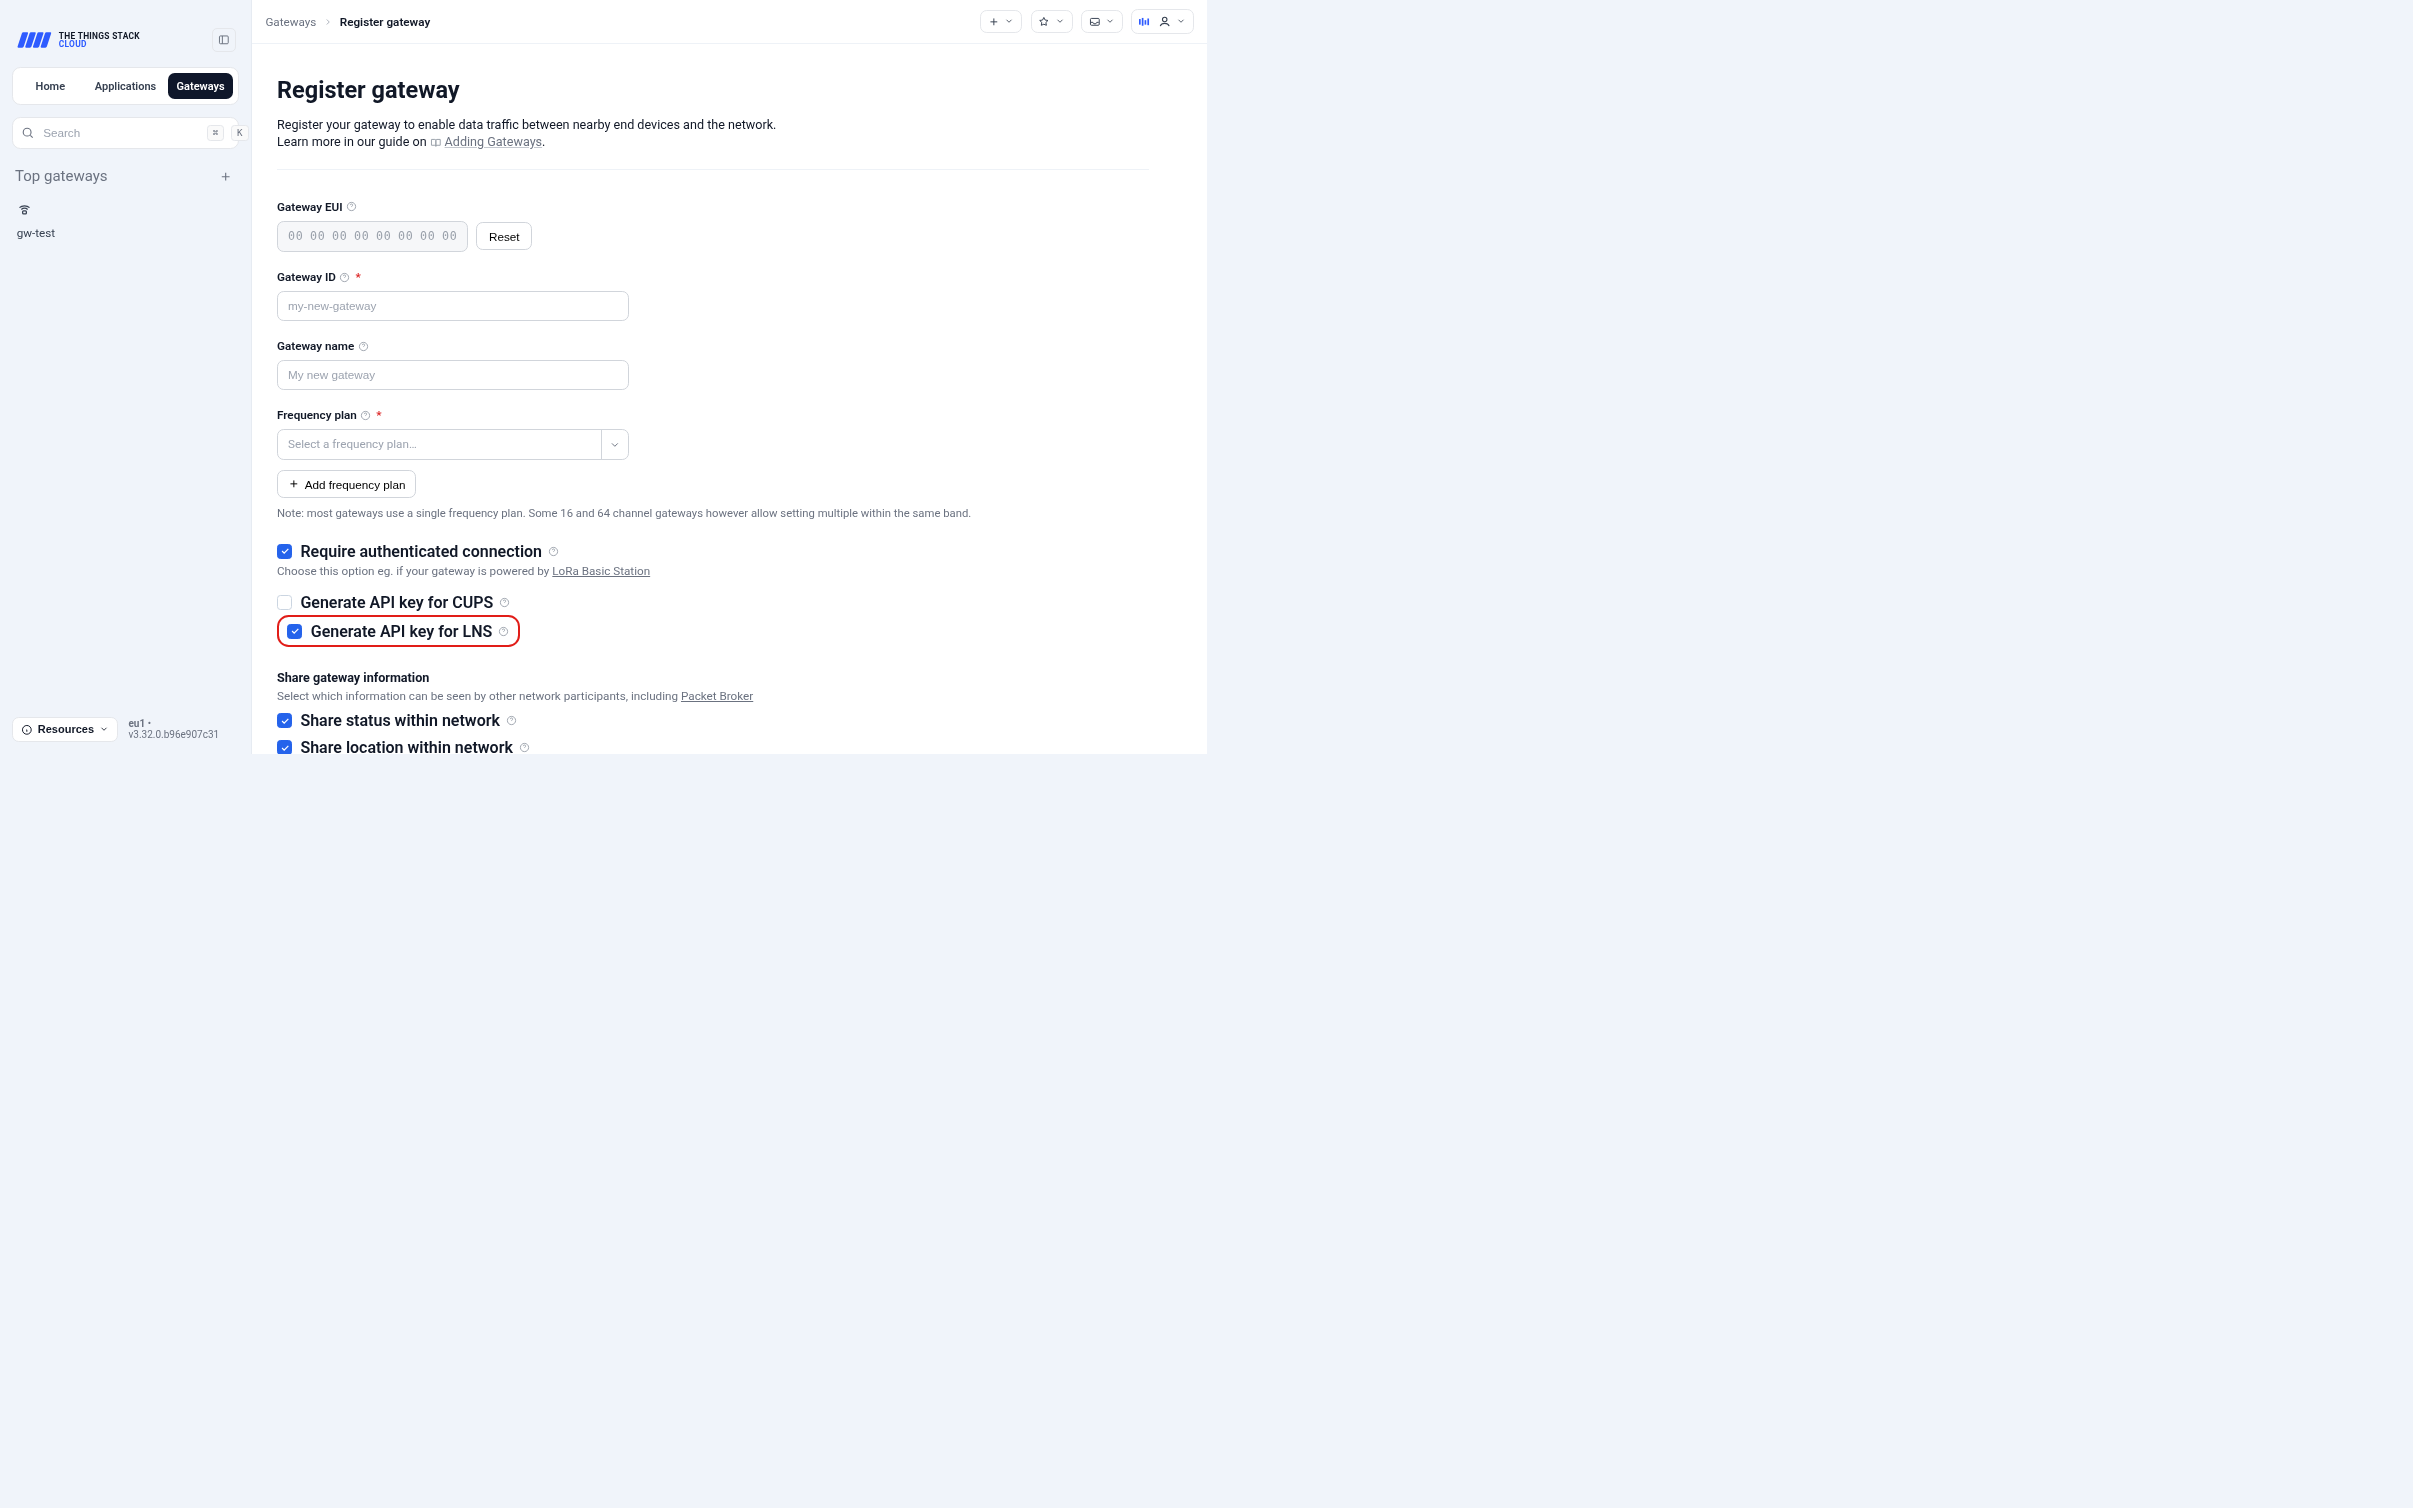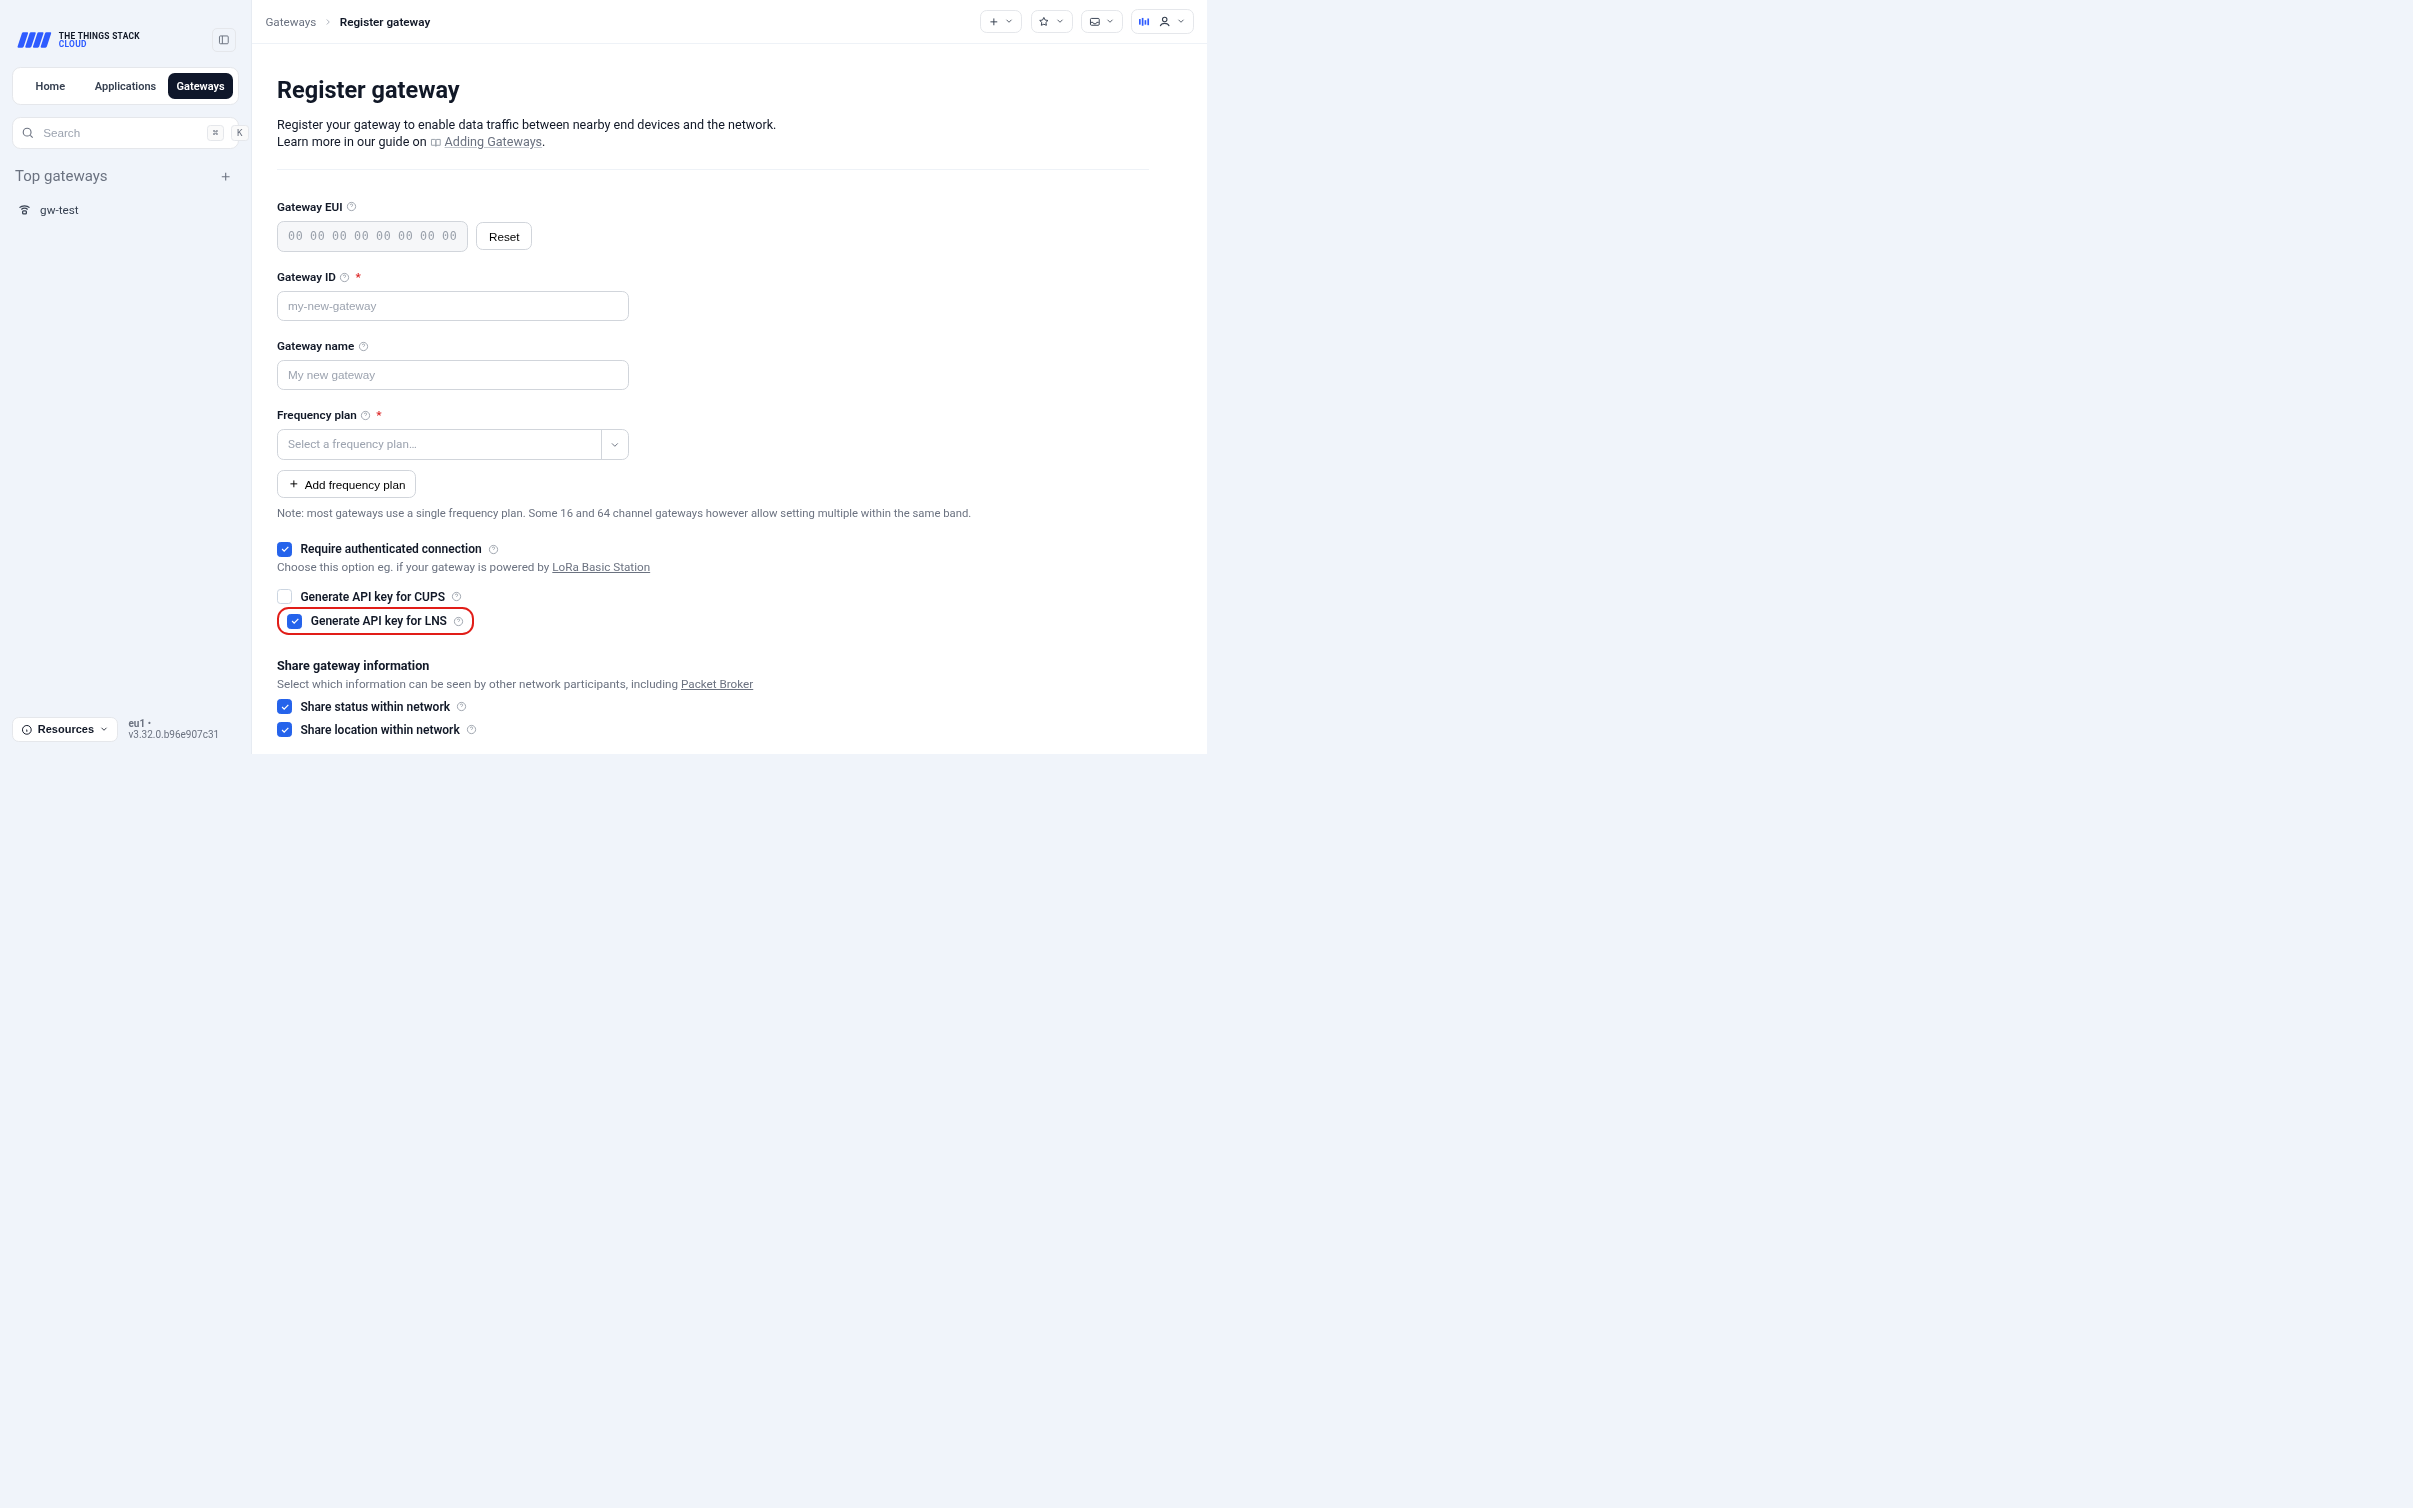--- a/index.html
+++ b/index.html
@@ -127,26 +127,26 @@
   .icon-btn {
     border: none; background: transparent; cursor: pointer;
     color: var(--text-muted);
     padding: 3.4px;
     display: inline-flex; align-items: center; justify-content: center;
   }
 
   .gw-list { margin-top: 8.4px; }
   .gw-item {
     display: flex;
-    align-items: center;
     gap: 8.4px;
     padding: 6.7px 5px;
     border-radius: 6.7px;
     color: #374151;
     cursor: pointer;
+    flex-direction: column;
   }
 
   .footer {
     position: absolute;
     left: 11.7px; right: 11.7px; bottom: 11.7px;
     display: flex; align-items: center; gap: 10px;
     font-size: 10px; color: var(--text-muted);
   }
   .btn-outlined {
     display: inline-flex; align-items: center; gap: 5px;
@@ -272,21 +272,21 @@
     display: inline-flex; align-items: center; justify-content: center;
     background: #fff;
     cursor: pointer;
     flex: 0 0 15px;
   }
   .cb.checked {
     background: var(--primary);
     border-color: var(--primary);
     color: #fff;
   }
-  .cb-label { font-weight: 600; font-size: 12px; display: inline-flex; align-items: center; gap: 6px; }
+  .cb-label { font-weight: 600; font-size: 16px; display: inline-flex; align-items: center; gap: 6px; }
   .hint { font-size: 11.7px; color: var(--text-muted); margin-top: 3.4px; }
   .hint a { color: var(--text-muted); text-decoration: underline; }
 
   .ring-highlight {
     display: flex; align-items: center; gap: 8.4px;
     border: 2.9px solid var(--red-ring);
     border-radius: 11.7px;
     padding: 4.2px 8.4px;
     width: max-content;
     margin-top: 3.4px;

